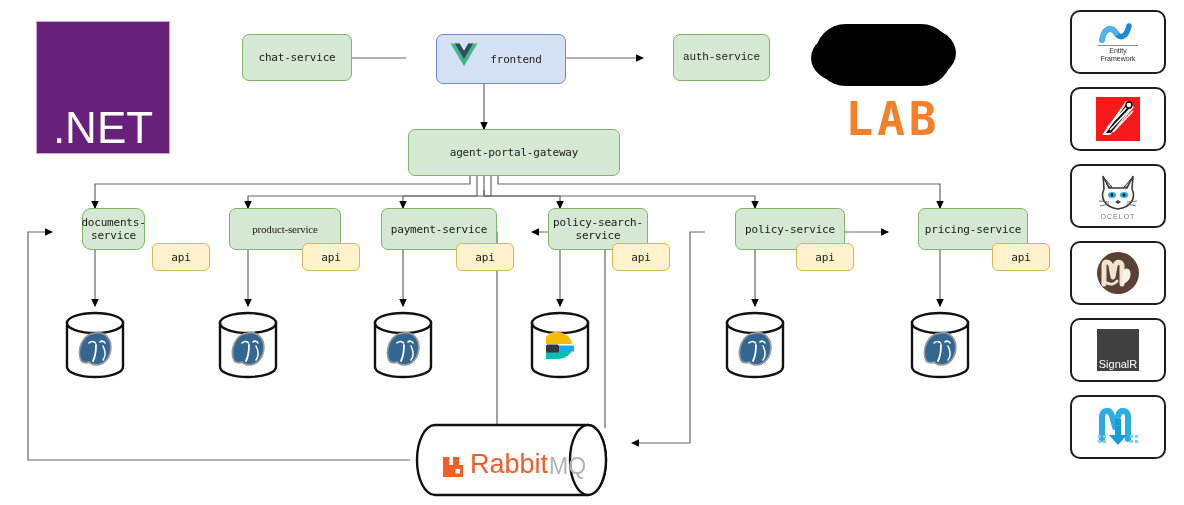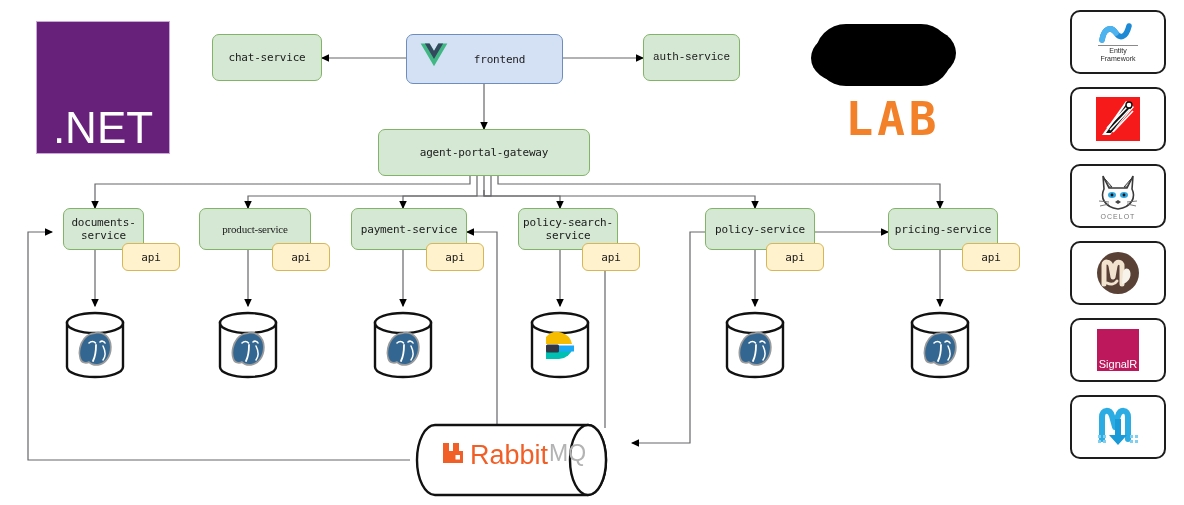--- a/index.html
+++ b/index.html
@@ -18,20 +18,21 @@
   
   .node {
     border-radius: 7px;
     display: flex; align-items: center; justify-content: center;
     text-align: center;
     font-size: 11px;
     line-height: 13px;
     color: #1a1a1a;
     letter-spacing: -0.2px;
     z-index: 6;
+    margin-left: 30px;
   }
   .node.green {
     background: #d5e8d4;
     border: 1.5px solid #82b366;
   }
   .node.blue {
     background: #d4e1f5;
     border: 1.5px solid #6c8ebf;
   }
   .node.api {
@@ -85,21 +86,21 @@
     display:flex; align-items:center; justify-content:center;
     overflow:hidden;
   }
   .ef-wrap{ display:flex; flex-direction:column; align-items:center; justify-content:center;}
   .ef-sub{
     font-family:"Liberation Sans", sans-serif;
     font-size:7px; line-height:8px; color:#2b2b2b; text-align:center;
     border-top:1px solid #8a8a8a; padding-top:1px; margin-top:1px; width:40px;
   }
   .signalr-box{
-    background:#be185d;
+    background:#404040;
     width:42px;height:42px;
     display:flex;align-items:flex-end;justify-content:center;
   }
   .signalr-txt{
     color:#ffffff;font-family:"Liberation Sans",sans-serif;
     font-size:11px; line-height:12px; padding-bottom:1px;
   }
   .mediatr-circle{
     width:42px;height:42px;border-radius:50%;
     background:#5a4136;
@@ -157,37 +158,37 @@
   <span>.NET</span>
 </div>
 
 <div class="abs redact" style="left:815px; top:24px; width:137px; height:62px;"></div>
 <div class="abs labtext" style="left:818px; top:96px; width:150px; text-align:center;">LAB</div>
 
 <div class="abs node green" style="left:212px; top:34px; width:110px; height:47px;">
   <span class="lbl">chat-service</span>
 </div>
 
-<div class="abs node blue" style="left:406px; top:34px; width:157px; height:50px;">
+<div class="abs node blue" style="left:406px; top:34px; width:130px; height:50px;">
   <svg class="vue-logo" viewBox="0 0 48 42">
     <path d="M29.5 2 L24 11 L18.5 2 L7 2 L24 31 L41 2 Z" fill="#41b883"></path>
     <path d="M29.5 2 L24 11.5 L18.3 2 L12.4 2 L24 21.5 L35.6 2 Z" fill="#35495e"></path>
   </svg>
   <span class="lbl" style="padding-left:30px;">frontend</span>
 </div>
 
 <div class="abs node green" style="left:643px; top:34px; width:97px; height:47px;font-family:Liberation Mono, monospace;">
   <span class="lbl">auth-service</span>
 </div>
 
 <div class="abs node green" style="left:378px; top:129px; width:212px; height:47px;">
   <span class="lbl">agent-portal-gateway</span>
 </div>
 
-<div class="abs node green" style="left:63px; top:208px; width:81px; height:42px;">
+<div class="abs node green" style="left:52px; top:208px; width:63px; height:42px;border-radius:9px;">
   <span class="lbl" style="white-space:pre-line;">documents-
 service</span>
 </div>
 <div class="abs node api" style="left:122px; top:243px; width:58px; height:28px;">
   <span class="lbl">api</span>
 </div>
 
 <div class="abs node green" style="left:199px; top:208px; width:112px; height:42px;font-family:Liberation Serif, serif;">
   <span class="lbl">product-service</span>
 </div>
@@ -272,21 +273,21 @@
       <use href="#db-cyl" x="940" y="345"></use>
       <use href="#pg-elephant" x="940" y="348"></use>
     </g>
 
   <g>
     <path d="M435,425 L588,425 A18,35 0 0 1 588,495 L435,495 A18,35 0 0 1 435,425 Z" fill="#ffffff" stroke="#111" stroke-width="2.4"></path>
     <ellipse cx="588" cy="460" rx="18" ry="35" fill="#ffffff" stroke="#111" stroke-width="2.4"></ellipse>
   </g>
 </svg>
 
-<div class="abs" style="left:440px; top:440px; width:150px; height:40px; display:flex; align-items:flex-start; gap:4px;">
+<div class="abs" style="left:440px; top:440px; width:150px; height:40px; display:flex; align-items:flex-end; gap:4px;">
   <svg width="26" height="26" viewBox="0 0 26 26">
     <path d="M3,3 L9,3 L9,11 L13,11 L13,3 L19,3 L19,11 L23,11 L23,23 L3,23 Z" fill="#f25f26"></path>
     <rect x="15.5" y="15" width="4.5" height="4.5" fill="#ffffff"></rect>
   </svg>
   <span style="font-family:'Liberation Sans',sans-serif; font-size:27px; color:#f25f26;">Rabbit</span>
   <span style="font-family:'Liberation Sans',sans-serif; font-size:23px; color:#b3b3b3; margin-left:-3px;">MQ</span>
 </div>
 
 <div class="abs logocard" style="left:1070px; top:10px; width:96px; height:64px;">
   <div class="ef-wrap">

